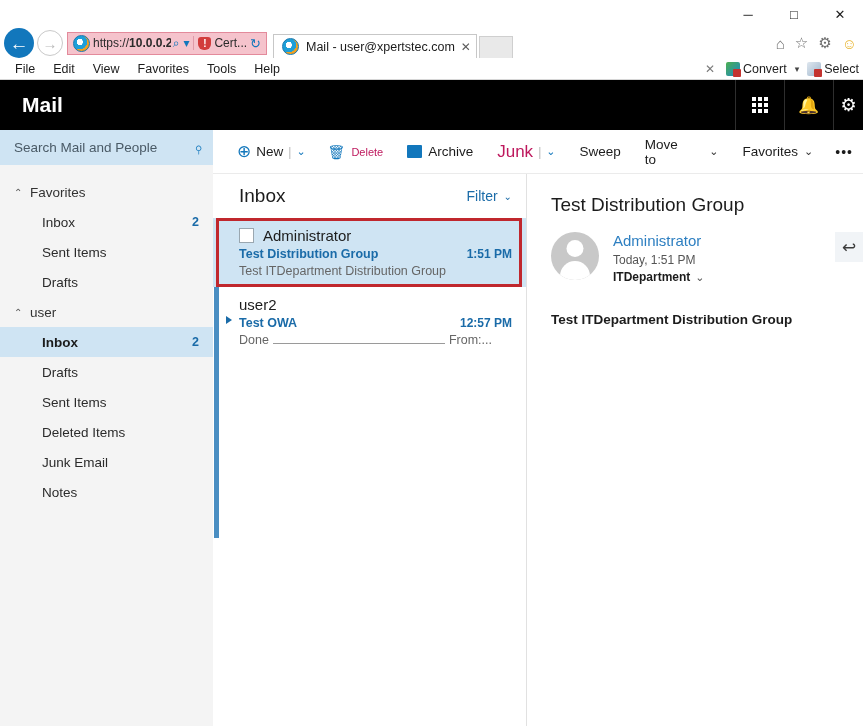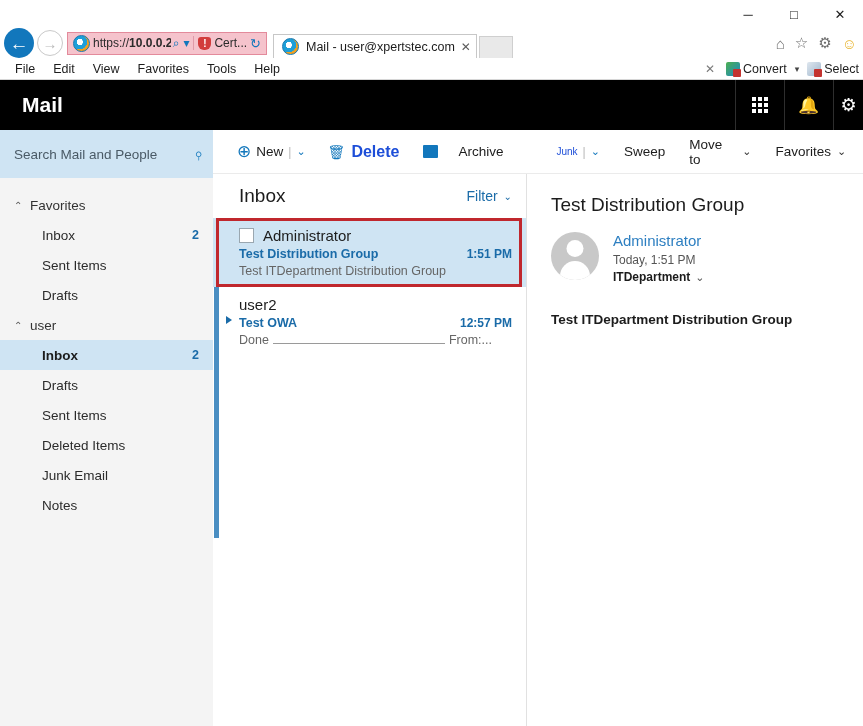--- a/index.html
+++ b/index.html
@@ -128,21 +128,21 @@
   .waffle i { width: 4px; height: 4px; background: #fff; display: block; }
   .bell-ico { font-size: 17px; line-height: 1; }
   .gear-ico { font-size: 18px; line-height: 1; }
 
   
   .owa-body { display: flex; height: 643px; }
 
   
   .sidebar { width: 213px; background: #f4f4f4; flex: none; position: relative; }
   .searchbox {
-    height: 48px; background: #cfe4f3; display: flex; align-items: center;
+    height: 35px; background: #cfe4f3; display: flex; align-items: center;
     padding: 0 10px 0 14px;
   }
   .search-ph { flex: 1; font-size: 13.5px; color: #4a5a66; }
   .search-mag { font-size: 16px; color: #1277bc; transform: rotate(-45deg); }
   .folders { padding-top: 12px; }
   .grp-head {
     display: flex; align-items: center; height: 30px;
     padding-left: 14px; font-size: 13.5px; color: #333;
   }
   .chev { font-size: 10px; color: #555; width: 16px; display: inline-block; }
@@ -372,28 +372,28 @@
 
     <div style="height:44px; background:#fff; display:flex; align-items:center; gap:0; padding-left:24px; border-bottom:1px solid #ebebeb;">
       <div style="display:flex;align-items:center;gap:5px;padding-right:10px;">
         <span style="font-size:17px;color:#1277bc;line-height:1;">⊕</span>
         <span style="font-size:13.5px;color:#1c1c1c;">New</span>
         <span style="font-size:12px;color:#b9b9b9;">|</span>
         <span style="font-size:11px;color:#1277bc;">⌄</span>
       </div>
       <div style="display:flex;align-items:center;gap:6px;padding:0 12px;">
         <span style="font-size:14px;color:#1277bc;line-height:1;">🗑</span>
-        <span style="font-size:16px;color:#1d4ed8;font-weight:bold;">Delete</span>
-      </div>
-      <div style="display:flex;align-items:center;gap:20px;padding:0 12px;">
+        <span style="font-size:11px;color:#be185d;">Delete</span>
+      </div>
+      <div style="display:flex;align-items:center;gap:6px;padding:0 12px;">
         <span style="width:15px;height:13px;background:#1277bc;border-radius:1px;display:inline-block;position:relative;"></span>
         <span style="font-size:13.5px;color:#1c1c1c;">Archive</span>
       </div>
       <div style="display:flex;align-items:center;gap:5px;padding:0 12px;">
-        <span style="font-size:10px;color:#1d4ed8;margin-left:29px;">Junk</span>
+        <span style="font-size:17px;color:#be185d;">Junk</span>
         <span style="font-size:12px;color:#b9b9b9;">|</span>
         <span style="font-size:11px;color:#1277bc;">⌄</span>
       </div>
       <div style="padding:0 12px;font-size:13.5px;color:#1c1c1c;">Sweep</div>
       <div style="display:flex;align-items:center;gap:20px;padding:0 12px;">
         <span style="font-size:13.5px;color:#1c1c1c;">Move to</span>
         <span style="font-size:11px;color:#333;">⌄</span>
       </div>
       <div style="display:flex;align-items:center;gap:6px;padding:0 12px;">
         <span style="font-size:13.5px;color:#1c1c1c;">Favorites</span>

